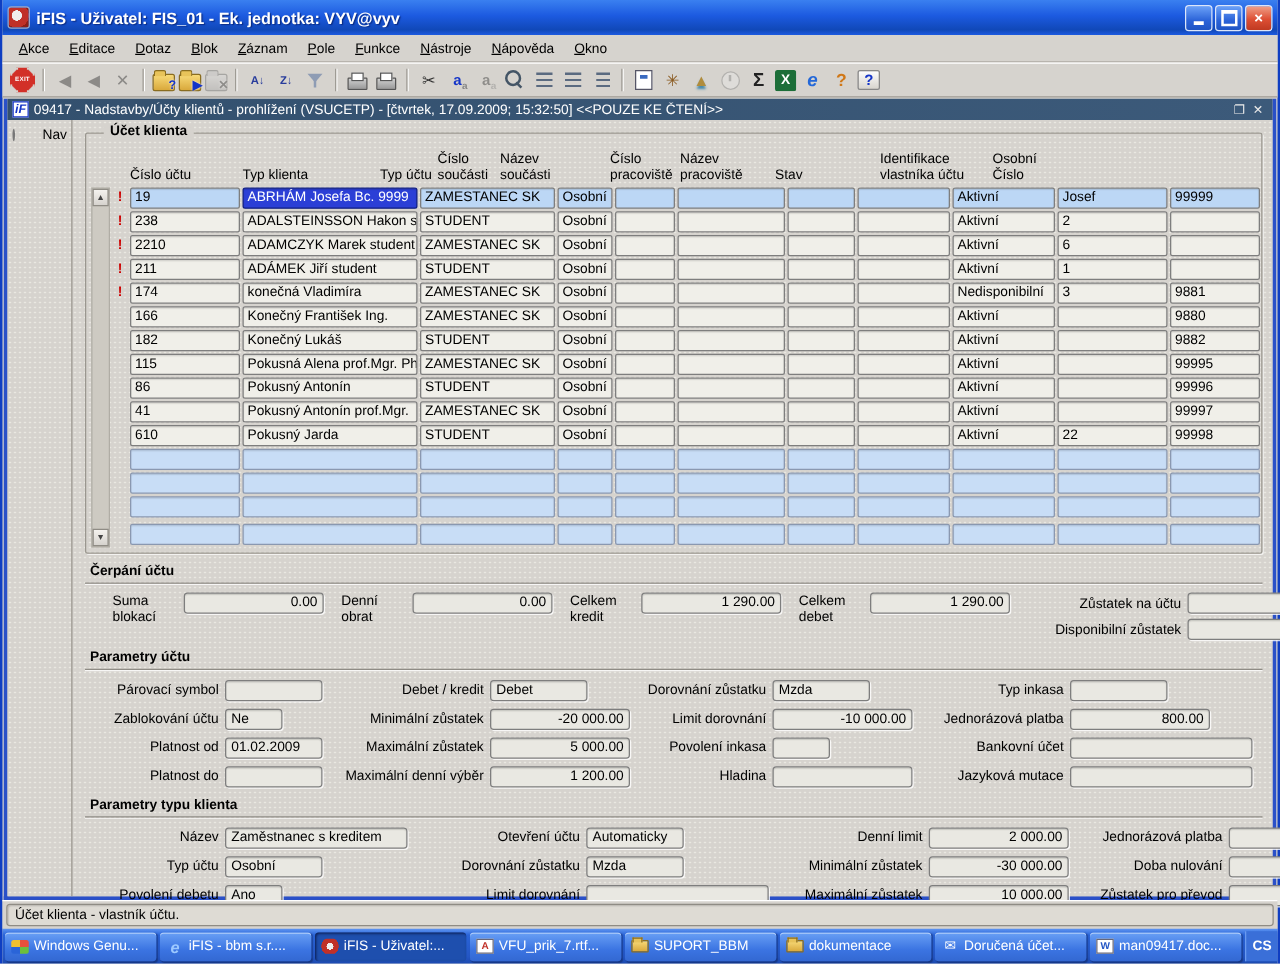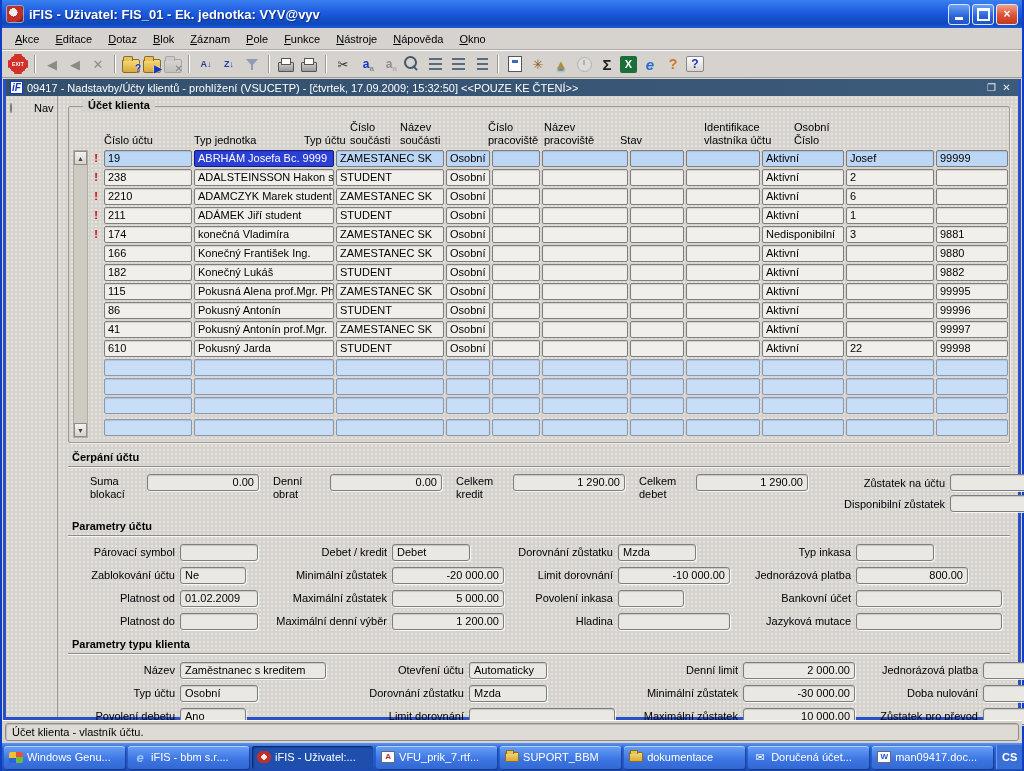--- a/index.html
+++ b/index.html
@@ -133,21 +133,21 @@
   .c-typ_uctu{width:44px} .c-cislo_soucasti{width:48px} .c-nazev_soucasti{width:86px}
   .c-cislo_pracoviste{width:54px} .c-nazev_pracoviste{width:74px} .c-stav{width:82px}
   .c-identifikace{width:88px} .c-osobni_cislo{width:72px}
   .hcell.c-vlastnik{width:140px}
 
   
   .fld { height:17px; background:#e9e8e2; border:1px solid #7e7e7e; border-radius:3px;
     padding:0 4px; line-height:15px; overflow:hidden; white-space:nowrap;
     box-shadow:inset 0 1px 1px rgba(0,0,0,.15), 1px 1px 0 rgba(255,255,255,.8); }
   .fld.num { text-align:right; }
-  .sz-sm{width:66px} .sz-md{width:78px} .sz-lg{width:112px} .sz-xl{width:146px}
+  .sz-sm{width:46px} .sz-md{width:78px} .sz-lg{width:112px} .sz-xl{width:146px}
 
   
   .cerp-row { display:flex; align-items:flex-start; gap:14px; padding-left:22px; }
   .cfield { display:flex; gap:5px; }
   .cfield .fl2 { white-space:pre-line; line-height:13px; width:52px; text-align:left; padding-top:1px; }
   .cfield .fld { width:112px; }
   .cerp-right { margin-left:auto; display:flex; flex-direction:column; gap:4px; }
   .cerp-right .crow { display:flex; align-items:center; }
   .cerp-right .plabel { width:128px; }
   .cerp-right .fld { width:150px; }
@@ -164,21 +164,21 @@
   .ptk .pcol:nth-child(1) .plabel{width:112px}
   .ptk .pcol:nth-child(2) .plabel{width:141px}
   .ptk .pcol:nth-child(3) .plabel{width:126px}
   .ptk .pcol:nth-child(4) .plabel{width:126px}
 
   
   .statusbar { flex:0 0 23px; padding:2px 3px; background:#d6d3ce; border-top:1px solid #fff; }
   .status-field { height:18px; border:1px solid #8f8c85; border-radius:3px; background:#dedbd4;
     box-shadow:inset 1px 1px 1px rgba(0,0,0,.15); padding:1px 6px; line-height:15px; }
   .taskbar { flex:0 0 28px; display:flex; align-items:center; gap:3px; padding:2px 0 2px 2px;
-    background:linear-gradient(180deg,#5e95f2 0%,#2a64d8 18%,#2456c4 80%,#1c4ab0 100%);justify-content:flex-end; }
+    background:linear-gradient(180deg,#5e95f2 0%,#2a64d8 18%,#2456c4 80%,#1c4ab0 100%); }
   .task-btn { flex:0 1 122px; min-width:0; height:23px; border-radius:3px; display:flex;
     align-items:center; gap:4px; padding:0 5px; color:#fff; cursor:pointer;
     background:linear-gradient(180deg,#69a0f5,#3b74e2 60%,#3368d2);
     box-shadow:inset 0 1px 0 rgba(255,255,255,.5), 1px 1px 1px rgba(0,0,20,.3);
     white-space:nowrap; overflow:hidden; }
   .task-btn.active { background:#1e4fae; box-shadow:inset 1px 1px 2px rgba(0,0,30,.6); }
   .task-btn .tlabel { overflow:hidden; text-overflow:ellipsis; }
   .ticon { width:14px; height:12px; flex:0 0 14px; display:flex; align-items:center;
     justify-content:center; font-size:10px; line-height:1; }
   .ticon.ti-folder { background:linear-gradient(#f7d977,#d9a93c); border:1px solid #8a6d20;
@@ -284,21 +284,21 @@
       </div>
       <div class="canvas">
 
         <div class="groupbox">
           <span class="group-title">Účet klienta</span>
           <div class="thead">
               <span class="hcell c-cislo_uctu">
                 <span>Číslo účtu</span>
               </span>
               <span class="hcell c-typ_klienta">
-                <span>Typ jednotka</span>
+                <span>Typ klienta</span>
               </span>
               <span class="hcell c-typ_uctu">
                 <span>Typ účtu</span>
               </span>
               <span class="hcell c-cislo_soucasti">
                 <span>Číslo</span>
                 <span>součásti</span>
               </span>
               <span class="hcell c-nazev_soucasti">
                 <span>Název</span>

